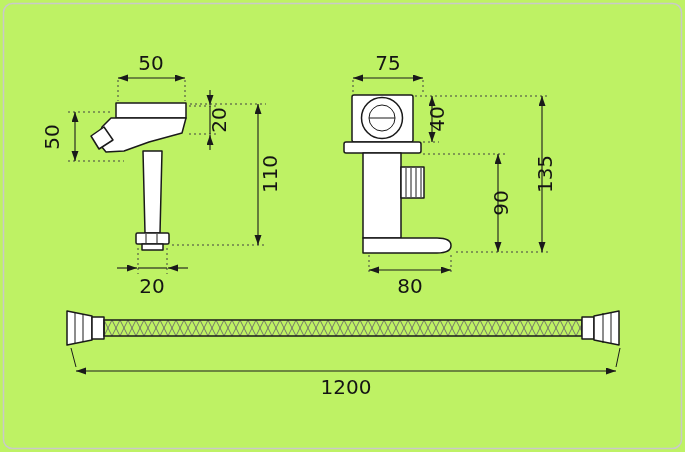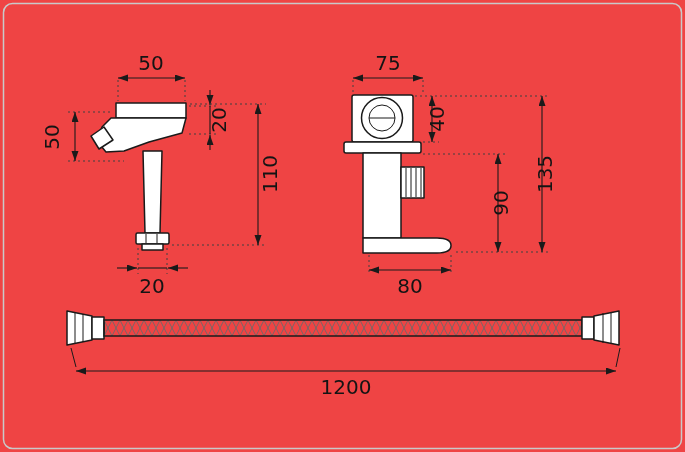--- a/index.html
+++ b/index.html
@@ -1,20 +1,20 @@
 <!DOCTYPE html>
 <html><head>
 <meta charset="utf-8">
 <style>
   html, body { margin: 0; padding: 0; background: #ffffff; }
   .canvas {
     position: relative;
     width: 685px;
     height: 452px;
-    background: #ef4444;
+    background: #bef264;
     font-family: "DejaVu Sans", sans-serif;
   }
   svg { display: block; }
   .ol      { fill: #ffffff; stroke: #1a1a1a; stroke-width: 1.5; stroke-linejoin: round; }
   .detail  { stroke: #1a1a1a; stroke-width: 1; fill: none; }
   .dim     { stroke: #1a1a1a; stroke-width: 1.1; fill: none; }
   .span    { stroke: #1a1a1a; stroke-width: 1.1; fill: none; }
   .ext     { stroke: #404040; stroke-width: 1; stroke-dasharray: 2 3; fill: none; }
   .extsolid{ stroke: #1a1a1a; stroke-width: 1; fill: none; }
   .dimtext { font-family: "DejaVu Sans", sans-serif; font-size: 20px; fill: #141414; }

